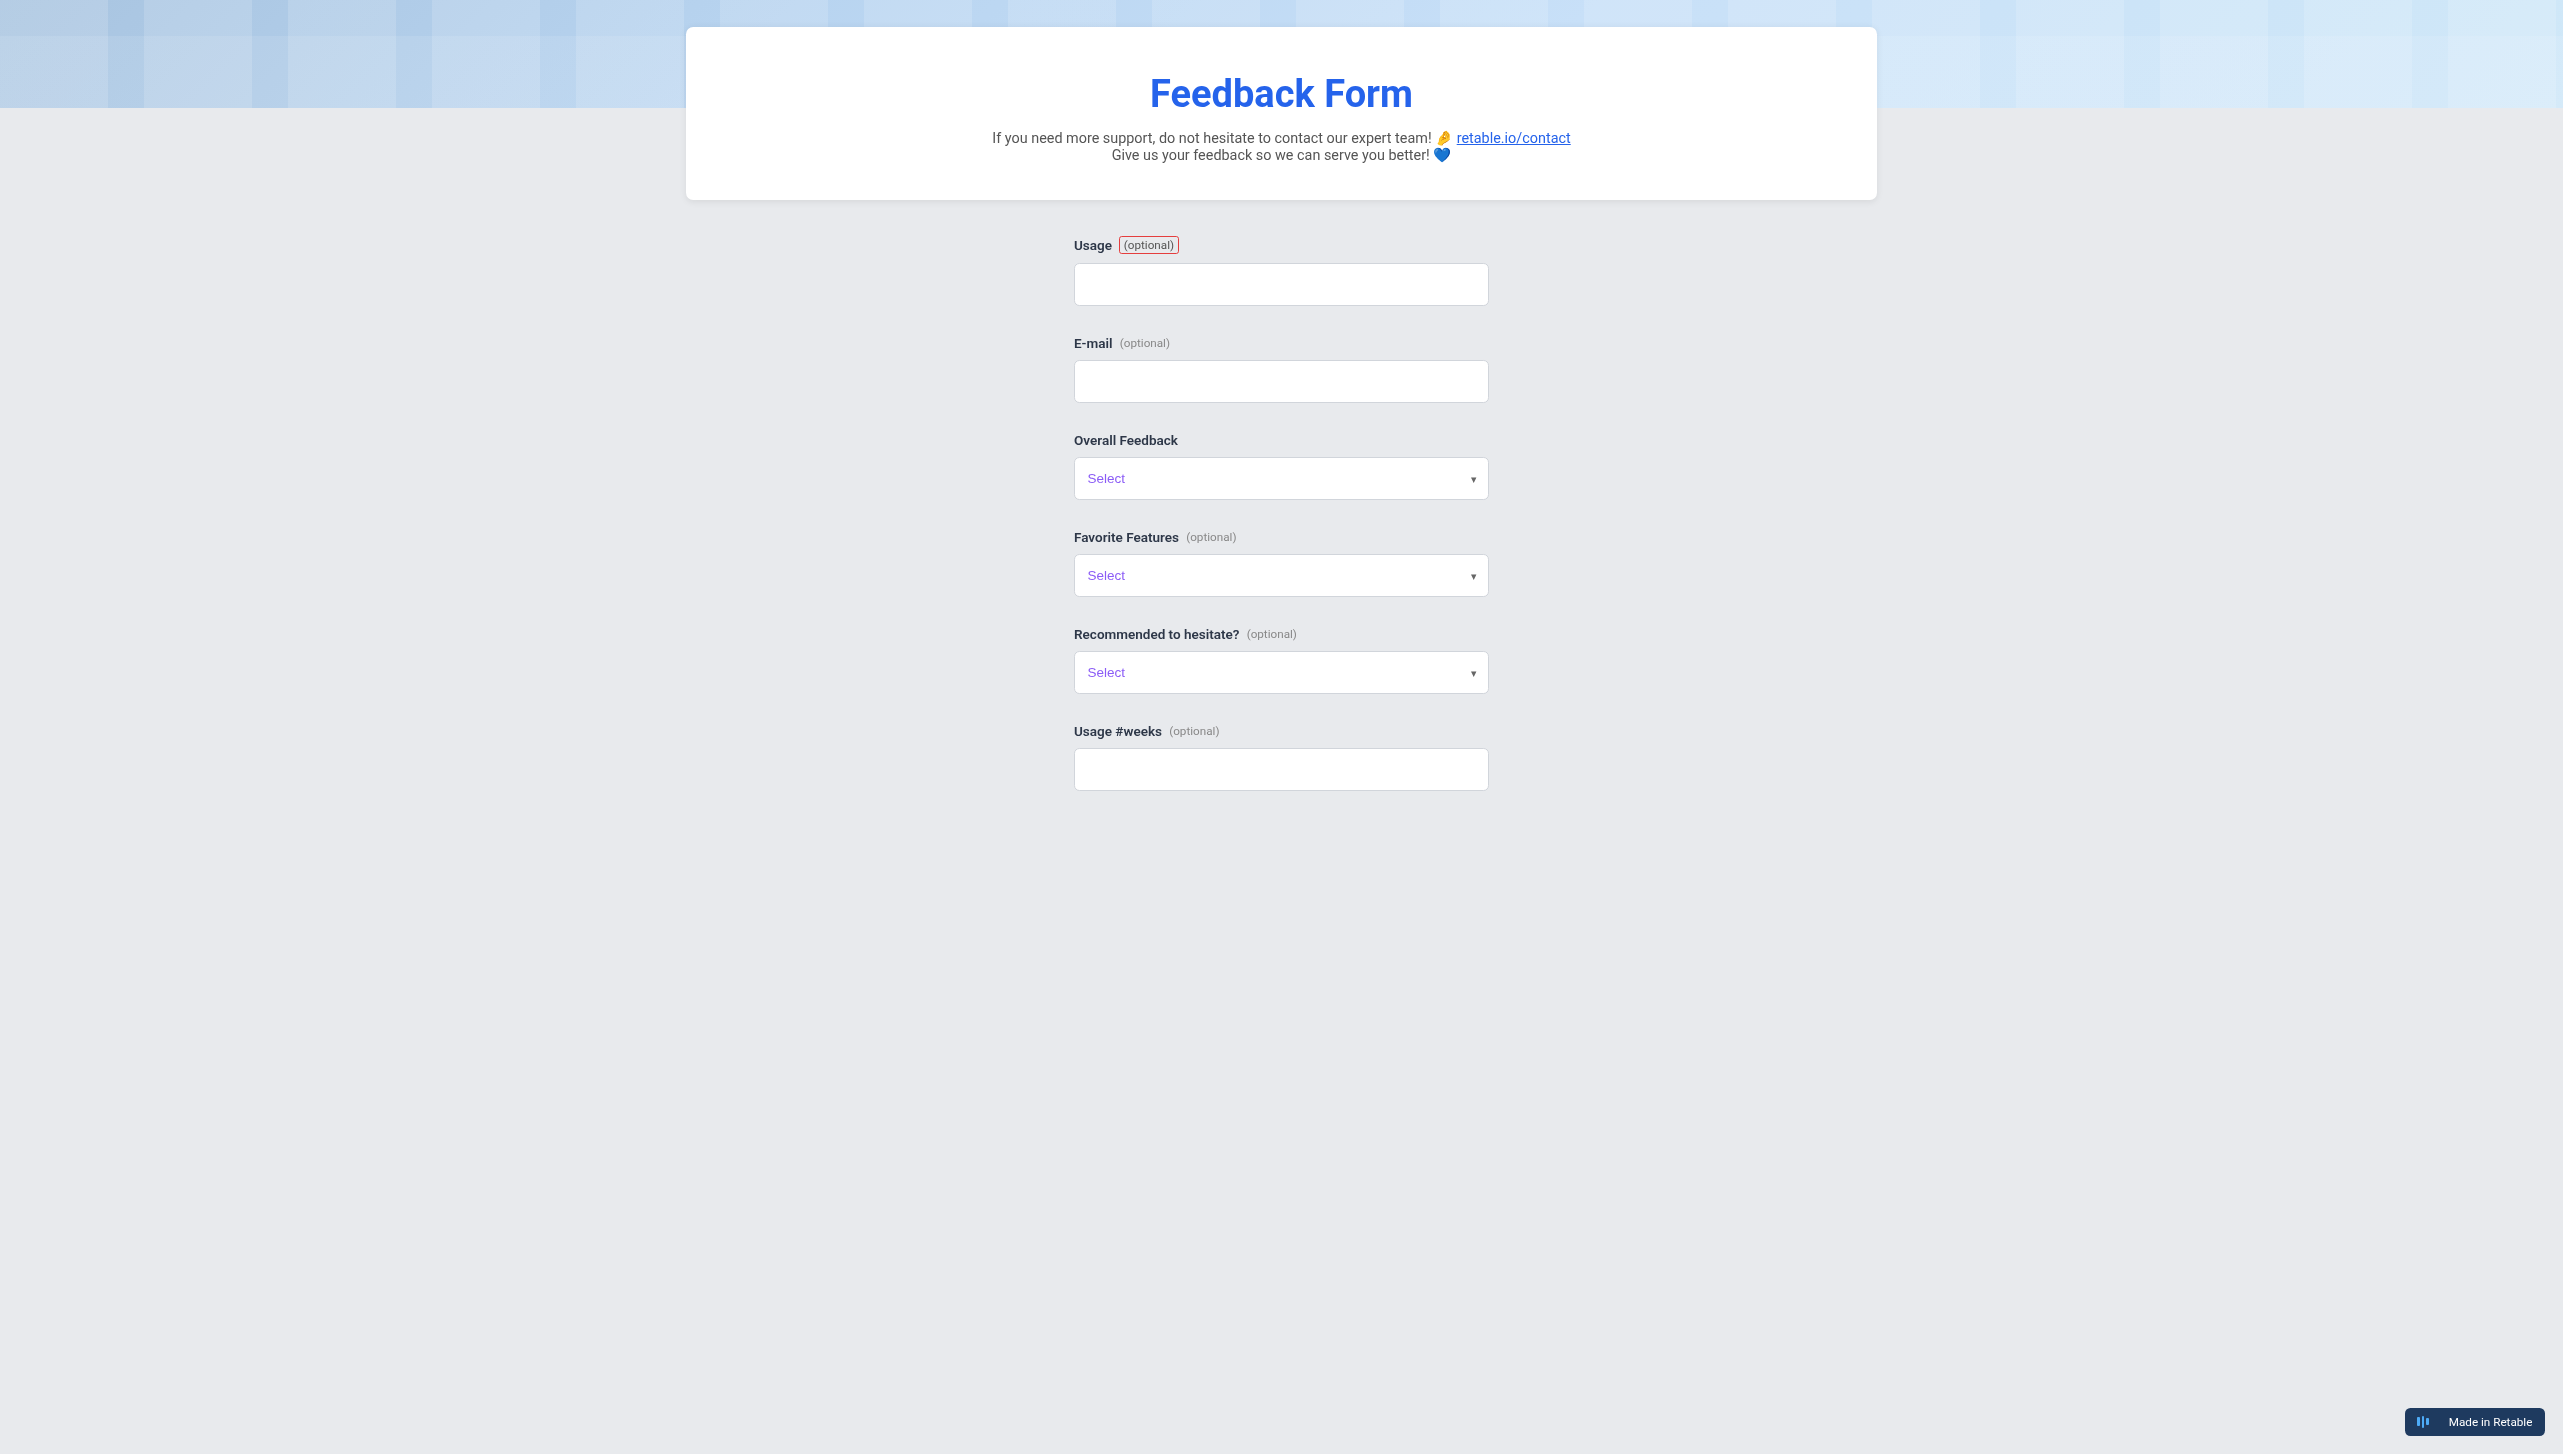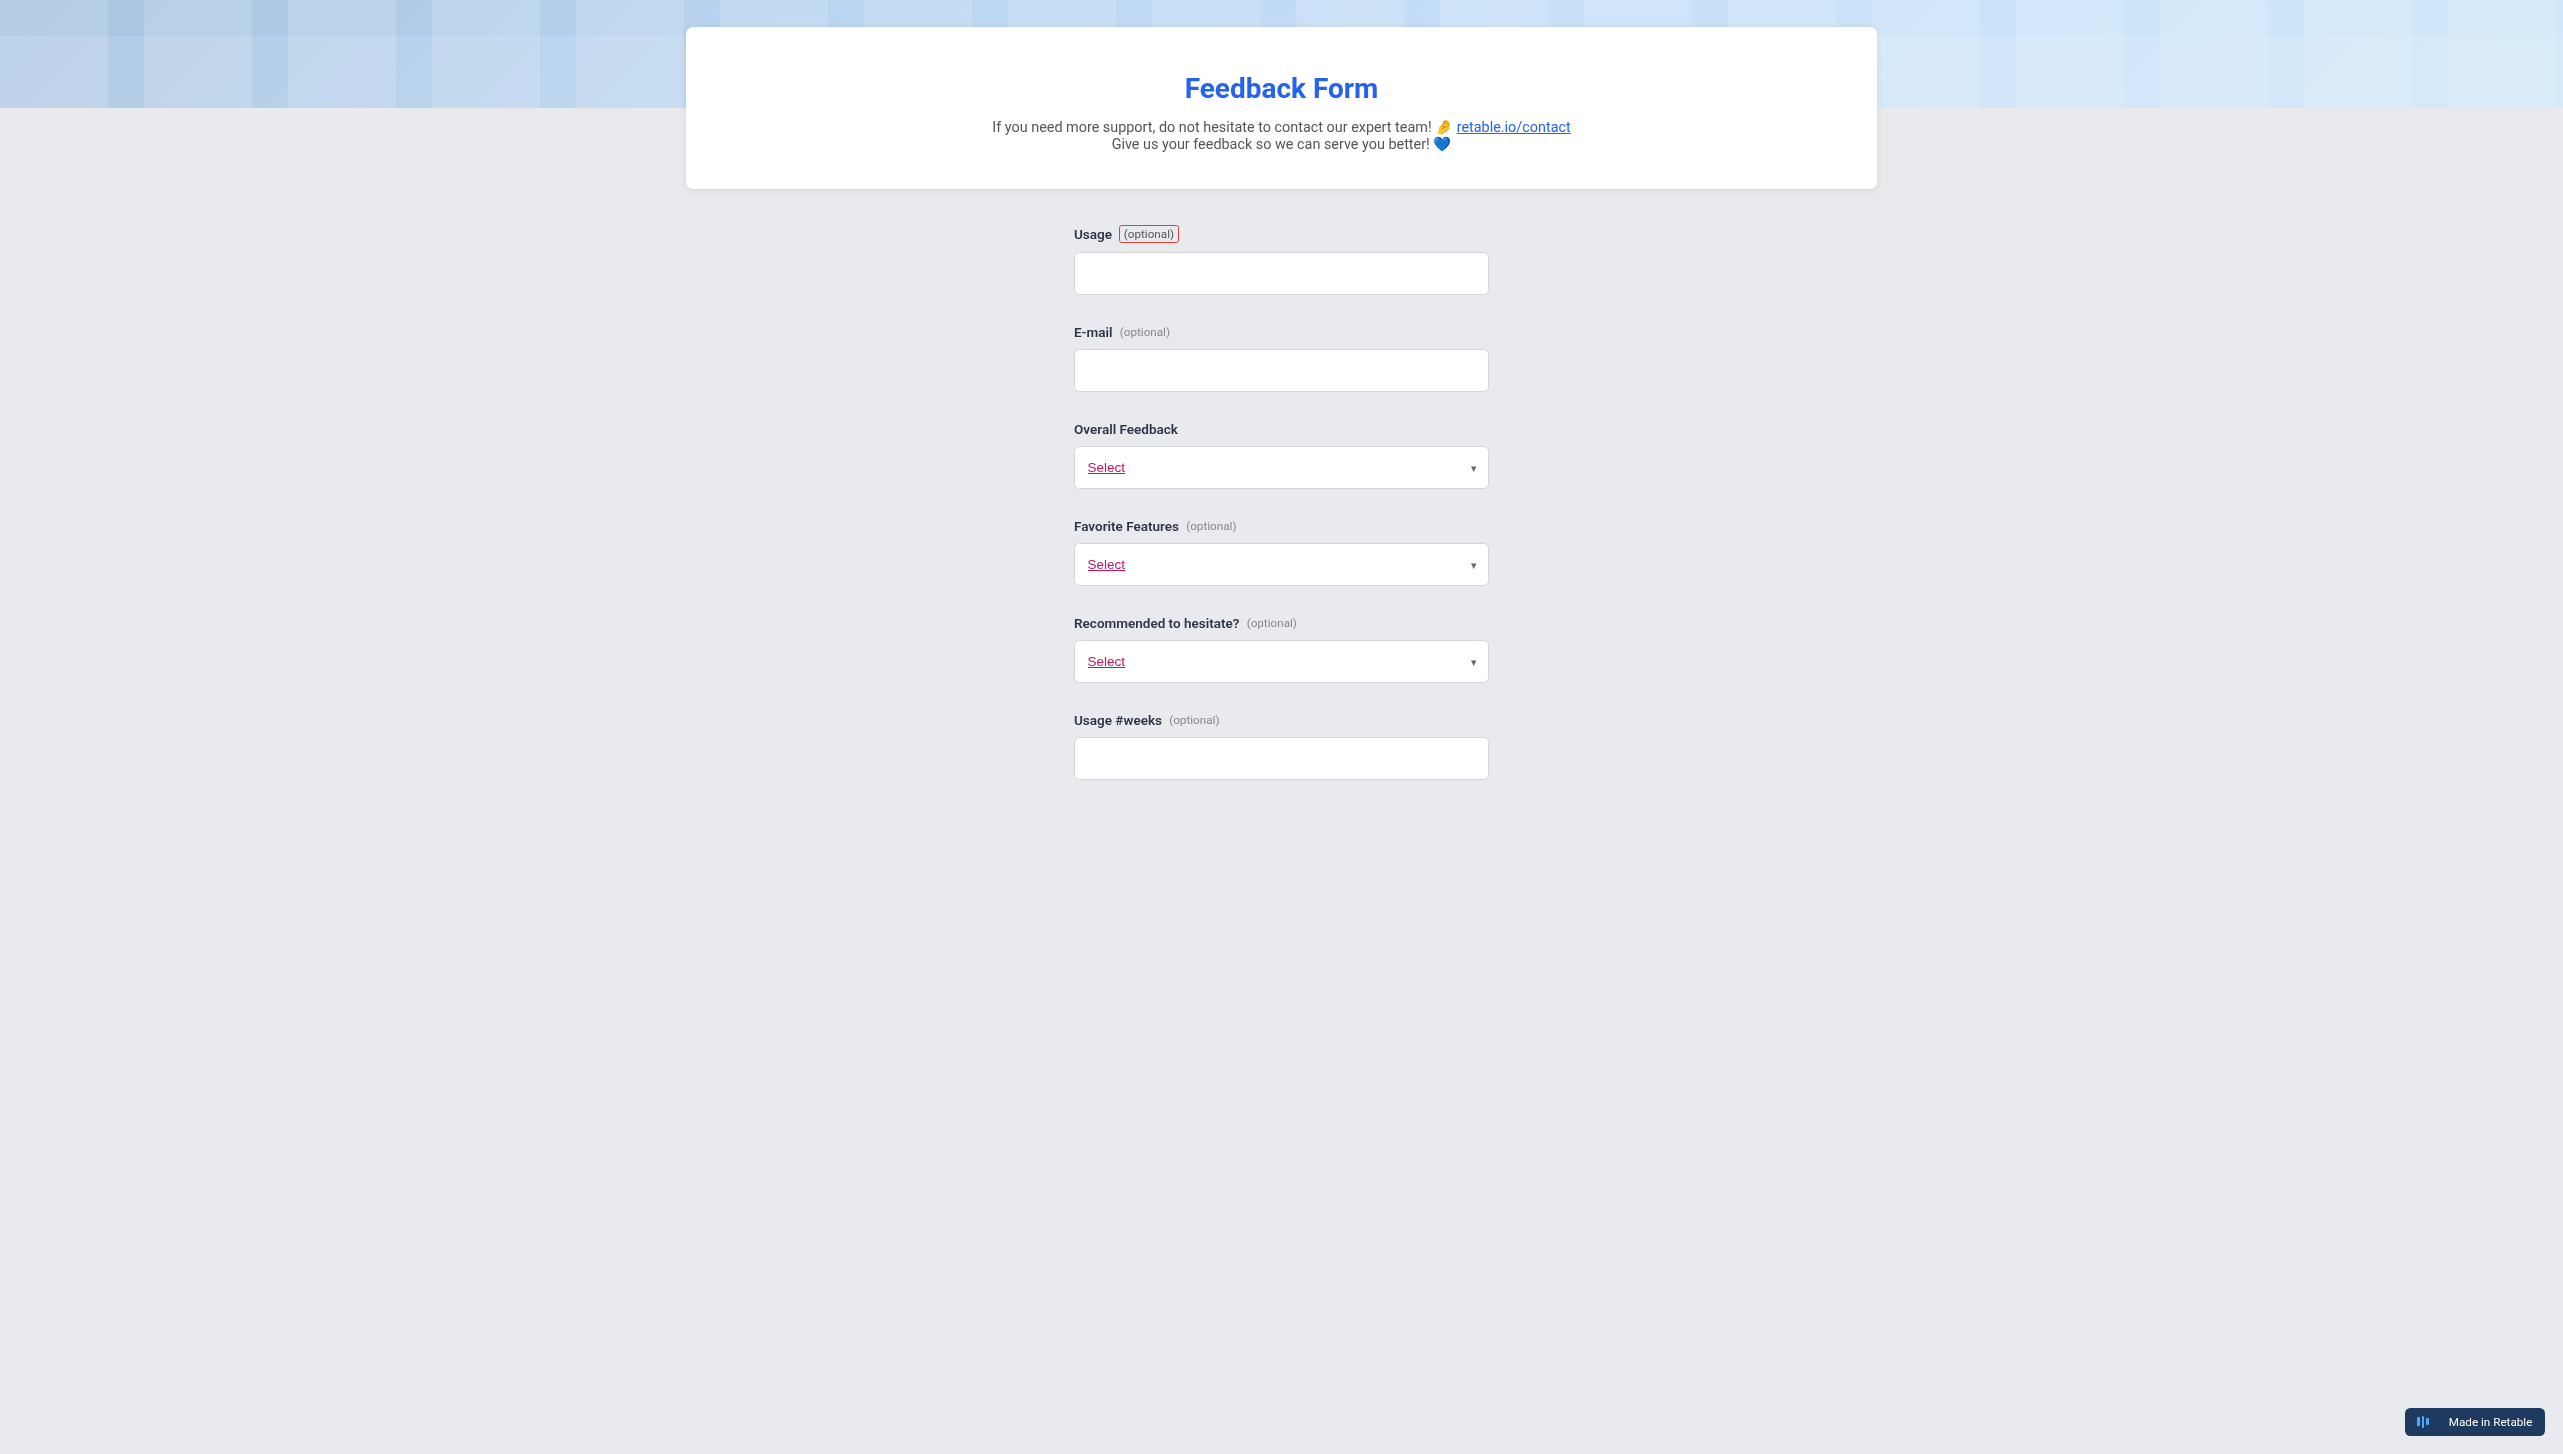--- a/index.html
+++ b/index.html
@@ -49,21 +49,21 @@
       padding: 45px 36px 36px;
       text-align: center;
       box-shadow: 0 1.8px 7.2px rgba(0,0,0,0.08);
       margin-bottom: 36px;
       max-width: 1191px;
       margin-left: auto;
       margin-right: auto;
     }
 
     .form-title {
-      font-size: 28px;
+      font-size: 38px;
       font-weight: 700;
       color: #2563eb;
       margin-bottom: 14.4px;
     }
 
     .form-subtitle {
       font-size: 16.2px;
       color: #444;
       margin-bottom: 10.8px;
     }
@@ -128,26 +128,25 @@
       width: 100%;
     }
 
     .select-input {
       width: 100%;
       height: 43px;
       border: 0.9px solid #d1d5db;
       border-radius: 5.4px;
       padding: 0 36px 0 12.6px;
       font-size: 13.5px;
-      color: #be185d;
+      color: #8b5cf6;
       background: white;
       appearance: none;
       cursor: pointer;
       outline: none;
-      text-decoration: underline;
     }
 
     .select-chevron {
       position: absolute;
       right: 12.6px;
       top: 50%;
       transform: translateY(-50%);
       pointer-events: none;
       color: #666;
       font-size: 10.8px;

